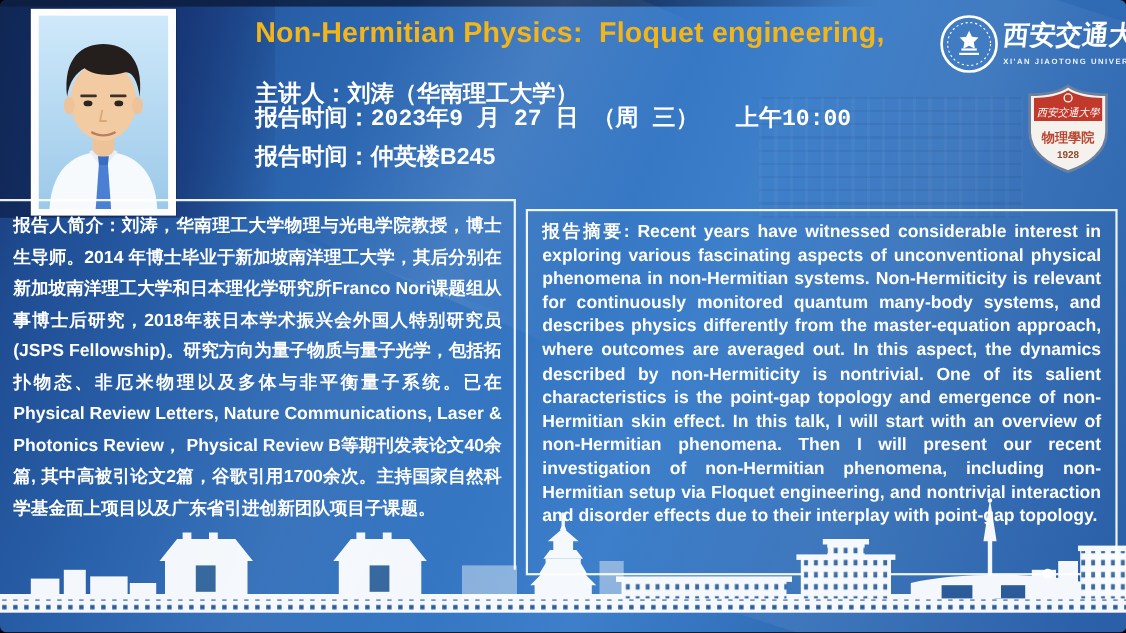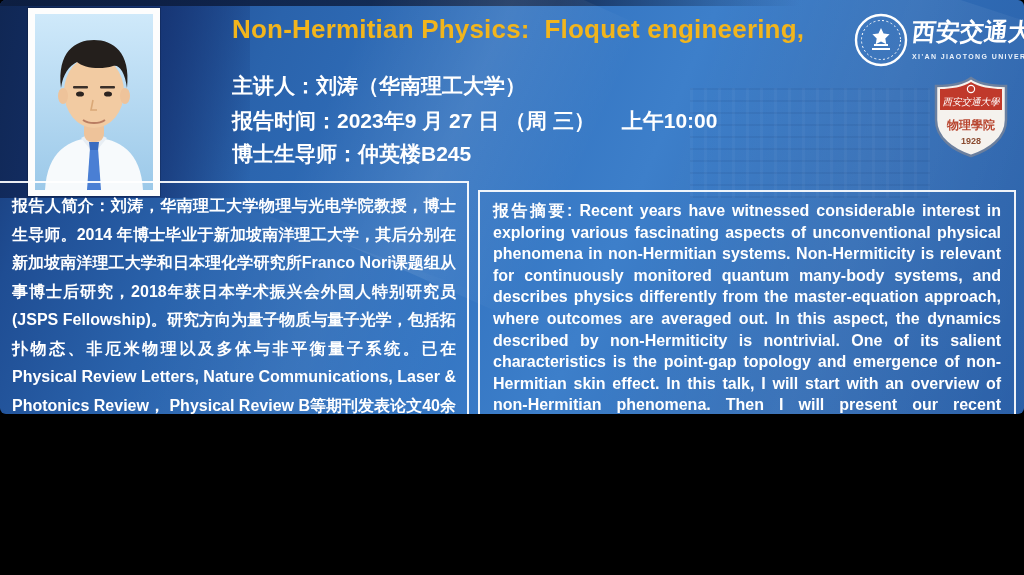--- a/index.html
+++ b/index.html
@@ -1,17 +1,17 @@
 <!DOCTYPE html>
 <html><head>
 <meta charset="utf-8">
 <style>
   html,body{margin:0;padding:0;background:#000;}
   .poster{
-    position:relative; width:1024px; height:414px; overflow:hidden;
+    position:relative; width:1024px; height:575px; overflow:hidden;
     font-family:"Liberation Sans","DejaVu Sans",sans-serif;
     background:linear-gradient(113deg,#15316a 0%,#1f4d93 10%,#2a63ac 24%,#3374c1 46%,#3d7fca 60%,#2f6bb5 78%,#2a5fa7 100%);
     border-radius:6px;
   }
   
   .streak{position:absolute;pointer-events:none;}
   .streak.s1{left:330px;top:-40px;width:260px;height:320px;transform:rotate(24deg);
     background:linear-gradient(90deg,rgba(255,255,255,0) 0%,rgba(255,255,255,.10) 50%,rgba(255,255,255,0) 100%);}
   .streak.s2{left:640px;top:-20px;width:420px;height:620px;transform:rotate(18deg);
     background:linear-gradient(90deg,rgba(255,255,255,0) 0%,rgba(255,255,255,.07) 45%,rgba(255,255,255,0) 100%);}
@@ -25,21 +25,21 @@
   .dark-topbar{position:absolute;left:0;top:0;width:800px;height:6px;
     background:linear-gradient(90deg,rgba(13,30,64,.95) 0%,rgba(13,30,64,.75) 70%,rgba(13,30,64,0) 100%);}
   
   .photo{position:absolute;left:28px;top:8px;width:132px;height:188px;background:#fdfdfd;
     box-shadow:0 0 0 1px rgba(0,0,0,.15);padding:6px 7px;box-sizing:border-box;}
   .photo svg{width:100%;height:100%;display:block;}
   
   .header-text{position:absolute;left:232px;top:14px;width:648px;}
   .title{color:#F2B51C;font-weight:bold;font-size:26px;line-height:31px;white-space:pre-wrap;letter-spacing:.2px;}
   .meta{color:#fff;font-weight:bold;font-size:21px;line-height:24px;white-space:pre-wrap;}
-  .meta.m1{margin-top:29px;} .meta.m2{margin-top:11px;} .meta.m3{margin-top:9px;}
+  .meta.m1{margin-top:29px;} .meta.m2{font-family:Liberation Mono, monospace;} .meta.m3{margin-top:9px;}
   
   .seal{position:absolute;left:854px;top:13px;width:54px;height:54px;}
   .wordmark{position:absolute;left:912px;top:16px;width:106px;}
   .wordmark .zh{color:#fff;font-size:24px;font-weight:bold;transform:skewX(-6deg);
     font-family:"DejaVu Serif","Liberation Serif",serif;white-space:nowrap;letter-spacing:0px;}
   .wordmark .en{color:#eaf2fb;font-size:7px;letter-spacing:1.4px;margin-top:5px;white-space:nowrap;font-weight:bold;}
   .badge{position:absolute;left:931px;top:76px;width:80px;height:82px;}
   
   .panel{position:absolute;box-sizing:border-box;color:#fff;font-weight:bold;text-align:justify;}
   .panel-bio{left:0;top:181px;width:469px;height:337px;
@@ -98,21 +98,21 @@
 
       <path d="M58,86 L56,96 L62,96" fill="none" stroke="#d9a877" stroke-width="1.6"></path>
       <path d="M48,106 C54,110 64,110 70,106" fill="none" stroke="#b97d62" stroke-width="2"></path>
     </svg>
   </div>
 
   <div class="header-text">
     <div class="title">Non-Hermitian Physics:  Floquet engineering,</div>
     <div class="meta m1">主讲人：刘涛（华南理工大学）</div>
     <div class="meta m2">报告时间：2023年9 月 27 日 （周 三）　 上午10:00</div>
-    <div class="meta m3">博士生导师：仲英楼B245</div>
+    <div class="meta m3">报告时间：仲英楼B245</div>
   </div>
 
   <div class="seal">
     <svg viewBox="0 0 54 54">
       <circle cx="27" cy="27" r="25" fill="none" stroke="#fff" stroke-width="2.4"></circle>
       <circle cx="27" cy="27" r="19.5" fill="none" stroke="#fff" stroke-width="1" stroke-dasharray="2 2.4"></circle>
       <path d="M27,15 l2.6,5.4 6,.8 -4.3,4.2 1,5.9 -5.3,-2.8 -5.3,2.8 1,-5.9 -4.3,-4.2 6,-.8 Z" fill="#fff"></path>
       <rect x="20" y="31" width="14" height="2" fill="#fff"></rect>
       <rect x="18" y="35" width="18" height="2" fill="#fff"></rect>
     </svg>

